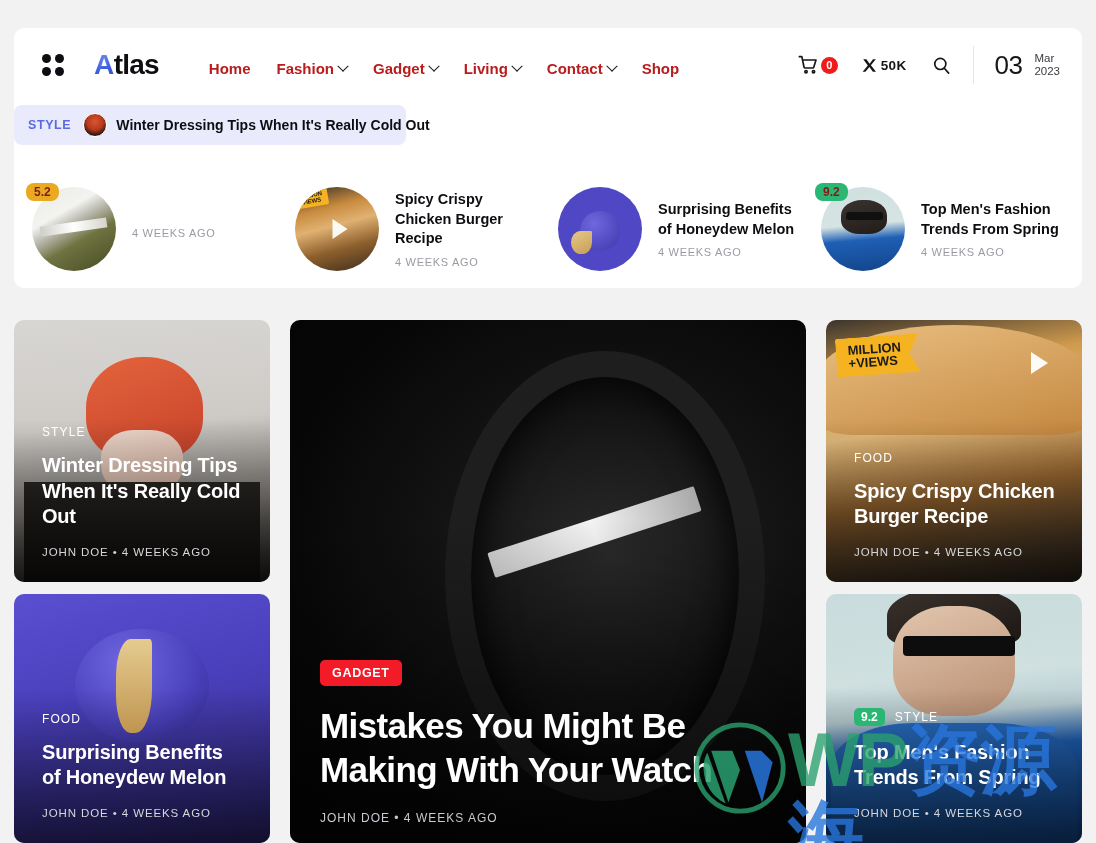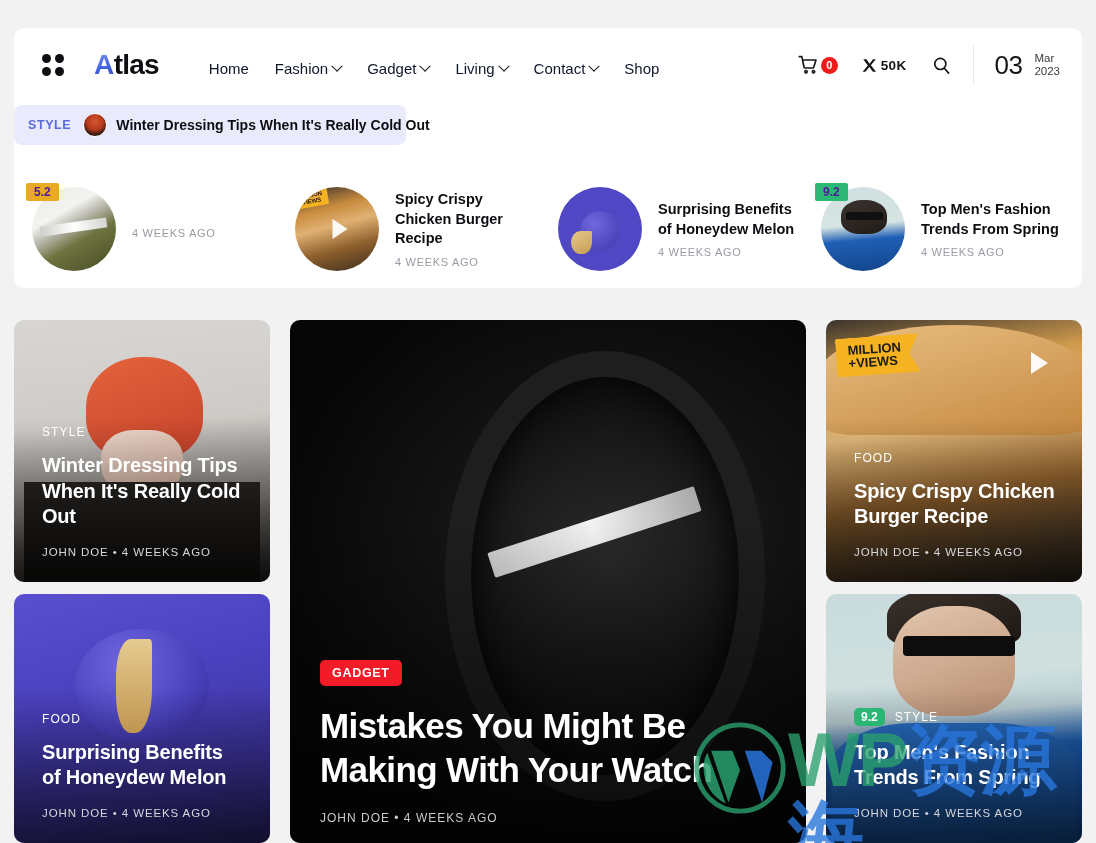--- a/index.html
+++ b/index.html
@@ -29,21 +29,21 @@
   .logo { margin-left: 30px; display: flex; align-items: baseline; }
   .logo-a {
     font-size: 28px; font-weight: 700; letter-spacing: -0.5px;
     background: linear-gradient(160deg, #7f9cf5 0%, #3f5fe0 60%, #2f49c9 100%);
     -webkit-background-clip: text; background-clip: text; color: transparent;
   }
   .logo-rest { font-size: 28px; font-weight: 700; color: #0d0d12; letter-spacing: -0.8px; }
 
   .nav { display: flex; align-items: center; margin-left: 50px; gap: 26px; }
   .nav-item {
-    font-size: 15px; color: #0f172a; font-weight: 400;
+    font-size: 15px; color: #b91c1c; font-weight: 700;
     display: flex; align-items: center; gap: 5px; cursor: pointer; white-space: nowrap; margin-top: 7px;
   }
   .chev { width: 8px; height: 8px; border-right: 1.6px solid #1a1a1f; border-bottom: 1.6px solid #1a1a1f;
           transform: rotate(45deg) translate(-2px,-2px); display: inline-block; }
 
   .header-right { margin-left: auto; display: flex; align-items: center; padding-right: 22px; }
   .cart { position: relative; display: flex; align-items: center; cursor: pointer; }
   .cart-badge {
     margin-left: 2px;
     background: #f21b1b; color: #fff; font-size: 11px; font-weight: 700;
@@ -82,22 +82,22 @@
   .trending {
     position: absolute; left: 14px; top: 170px; width: 1068px; height: 118px;
     background: #fff; border-radius: 0 0 10px 10px;
     display: flex; align-items: center;
   }
   .trend-item { position: relative; display: flex; align-items: center; width: 263px; padding-left: 18px; }
   .trend-thumb-wrap { position: relative; width: 84px; height: 84px; flex: none; }
   .trend-thumb { width: 84px; height: 84px; border-radius: 50%; overflow: hidden; position: relative; }
   .trend-score {
     position: absolute; left: -6px; top: -4px; z-index: 3;
-    font-size: 12px; font-weight: 700; color: #4c1d95;
-    padding: 2px 8px; border-radius: 2px;
+    font-size: 12px; font-weight: 700; color: #7f1d1d;
+    padding: 2px 8px; border-radius: 8px;
   }
   .score-orange { background: #e9a920; }
   .score-green  { background: #2bb673; }
   .play-tri {
     position: absolute; left: 50%; top: 50%; transform: translate(-50%,-50%); z-index: 3;
     width: 0; height: 0; border-left: 15px solid rgba(255,255,255,.92);
     border-top: 10px solid transparent; border-bottom: 10px solid transparent; margin-left: 3px;
   }
   .mini-ribbon {
     position: absolute; left: 0px; top: 3px; z-index: 4;

